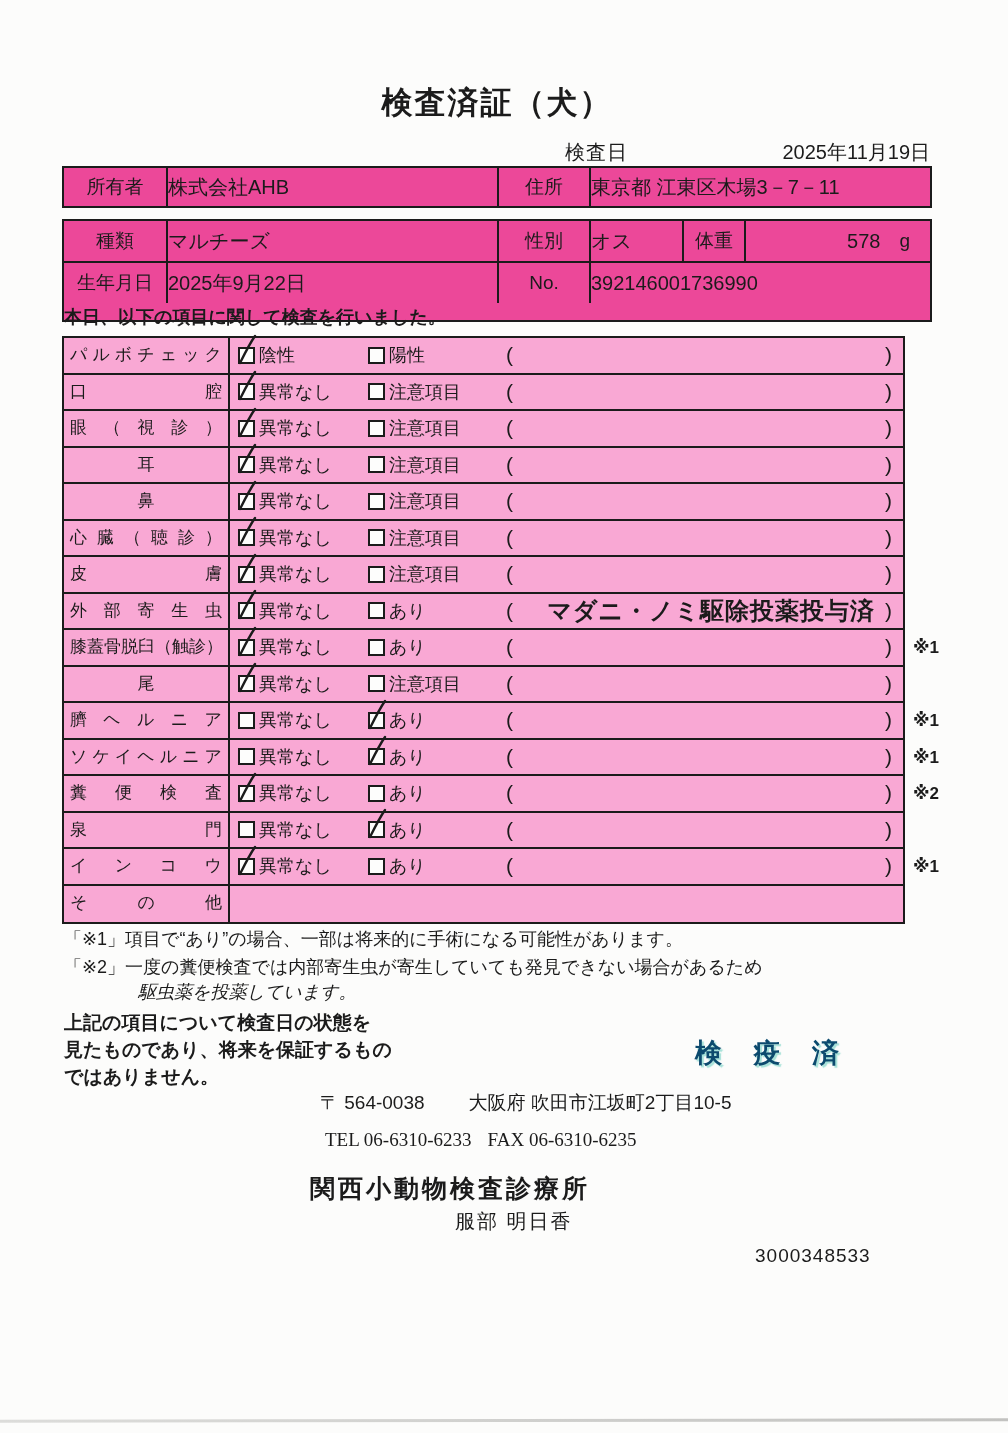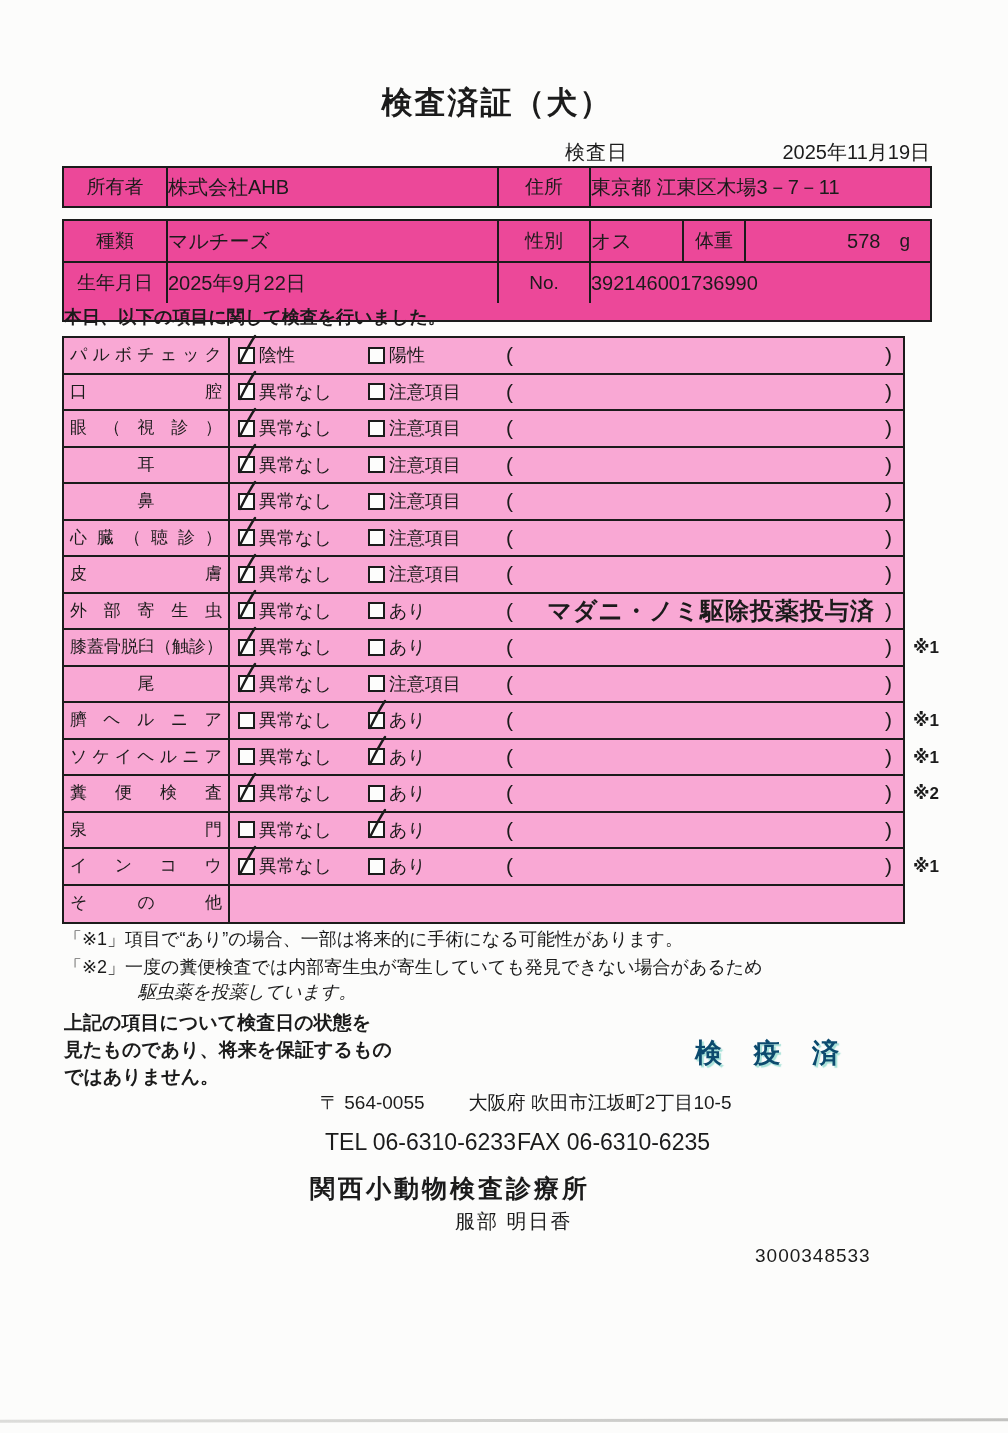--- a/index.html
+++ b/index.html
@@ -69,21 +69,21 @@
 
   .disclaimer{position:absolute;top:1009px;left:2px;font-size:19px;font-weight:700;line-height:27px;}
 
   .stamp{
     position:absolute;top:1035px;left:633px;
     font-size:27px;font-weight:600;letter-spacing:12px;color:#0c4a6e;
     text-shadow:2px 2px 1px rgba(80,200,182,0.5);white-space:nowrap;
   }
 
   .addr-line{position:absolute;top:1090px;left:258px;font-size:19px;font-weight:500;display:flex;gap:44px;white-space:nowrap;}
-  .tel-line{position:absolute;top:1129px;left:263px;font-size:23px;font-weight:500;display:flex;gap:1px;white-space:nowrap;}
+  .tel-line{position:absolute;top:1129px;left:263px;font-size:19px;font-weight:500;display:flex;gap:16px;white-space:nowrap;font-family:Liberation Serif, serif;}
   .clinic-name{position:absolute;top:1172px;left:248px;font-size:25px;font-weight:600;letter-spacing:3px;white-space:nowrap;}
   .vet-name{position:absolute;top:1208px;left:393px;font-size:20px;font-weight:500;letter-spacing:2px;white-space:nowrap;}
   .doc-number{position:absolute;top:1245px;left:693px;font-size:19px;font-weight:500;letter-spacing:1px;}
 
   .scan-edge{
     position:absolute;left:0;top:1419px;width:1008px;height:3px;
     background:linear-gradient(to right,#dcdcda 0%,#cfcfcd 55%,#c2c2c0 100%);
     transform:rotate(-0.08deg);
   }
 </style>
@@ -436,21 +436,21 @@
 
   <div class="disclaimer">
     <div>上記の項目について検査日の状態を</div>
     <div>見たものであり、将来を保証するもの</div>
     <div>ではありません。</div>
   </div>
 
   <div class="stamp">検 疫 済</div>
 
   <div class="addr-line">
-    <span>〒 564-0055</span>
+    <span>〒 564-0038</span>
     <span>大阪府 吹田市江坂町2丁目10-5</span>
   </div>
 
   <div class="tel-line">
     <span>TEL 06-6310-6233</span>
     <span>FAX 06-6310-6235</span>
   </div>
 
   <div class="clinic-name">関西小動物検査診療所</div>
   <div class="vet-name">服部 明日香</div>

